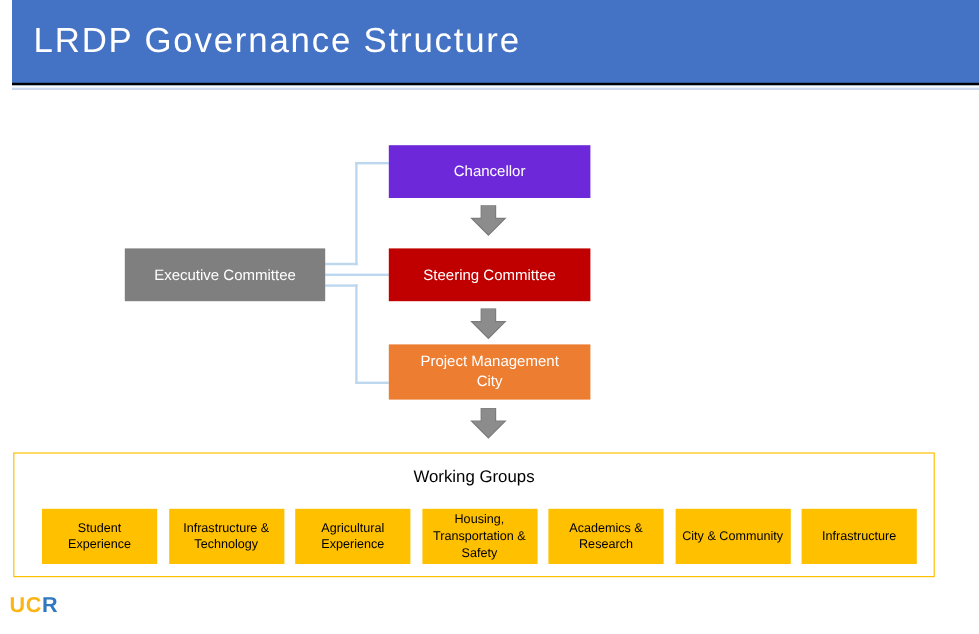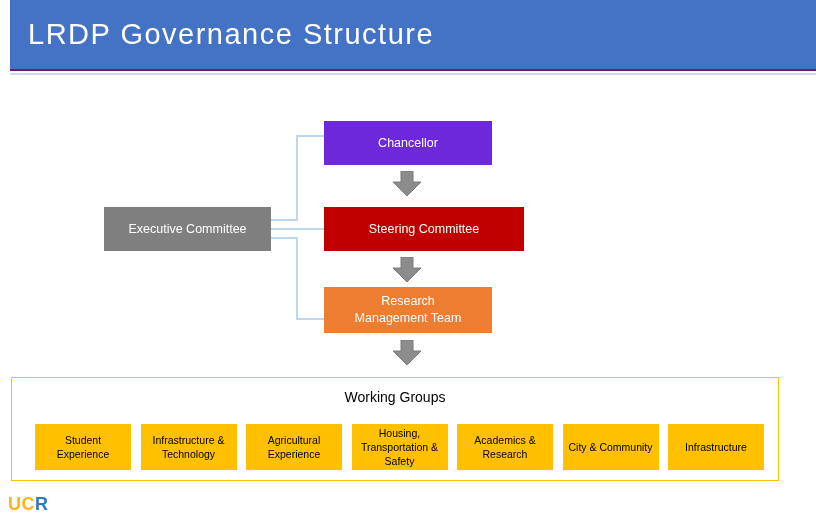--- a/index.html
+++ b/index.html
@@ -6,40 +6,40 @@
   html,body { background:#ffffff; }
   .stage {
     position:relative; width:816px; height:528px;
     background:#ffffff; overflow:hidden;
     font-family:"Liberation Sans", sans-serif;
   }
 
   
   .banner {
     position:absolute; left:10px; top:0; width:806px; height:71px;
-    background:#4472C4; border-bottom:2px solid #701a75;
+    background:#4472C4; border-bottom:2px solid #000000;
     display:flex; align-items:center;
   }
   .banner-title {
     color:#ffffff; font-size:29px; font-weight:400;
     letter-spacing:1.5px; padding-left:18px;
   }
   .banner-underline {
     position:absolute; left:10px; top:73px; width:806px; height:2px;
     background:#CDD9F1;
   }
 
   
   .org-box {
     position:absolute; display:flex; align-items:center; justify-content:center;
     text-align:center; color:#ffffff; font-size:12.5px; line-height:1.35;
   }
   .box-chancellor { left:324px; top:121px; width:168px; height:44px; background:#6d28d9; }
   .box-executive  { left:104px; top:207px; width:167px; height:44px; background:#7F7F7F; }
-  .box-steering   { left:324px; top:207px; width:200px; height:44px; background:#C00000; }
+  .box-steering   { left:324px; top:207px; width:168px; height:44px; background:#C00000; }
   .box-pmt        { left:324px; top:287px; width:168px; height:46px; background:#ED7D31; padding:0 22px; }
 
   
   .conn { position:absolute; background:#BDD7EE; }
   .conn-a-h1 { left:271px; top:219px; width:27px; height:2px; }
   .conn-a-v  { left:296px; top:135px; width:2px;  height:86px; }
   .conn-a-h2 { left:296px; top:135px; width:28px; height:2px; }
   .conn-b-h  { left:271px; top:228px; width:53px; height:2px; }
   .conn-c-h1 { left:271px; top:237px; width:27px; height:2px; }
   .conn-c-v  { left:296px; top:237px; width:2px;  height:83px; }
@@ -94,21 +94,21 @@
   <div class="conn conn-a-v"></div>
   <div class="conn conn-a-h2"></div>
   <div class="conn conn-b-h"></div>
   <div class="conn conn-c-h1"></div>
   <div class="conn conn-c-v"></div>
   <div class="conn conn-c-h2"></div>
 
   <div class="org-box box-chancellor">Chancellor</div>
   <div class="org-box box-executive">Executive Committee</div>
   <div class="org-box box-steering">Steering Committee</div>
-  <div class="org-box box-pmt">Research Management Team</div>
+  <div class="org-box box-pmt">Project Management City</div>
 
   <svg class="down-arrow arrow-1" viewBox="0 0 32 26">
     <polygon points="10,0 22,0 22,11 30,11 16,25 2,11 10,11" fill="#8C8C8C" stroke="#7B7B7B" stroke-width="1"></polygon>
   </svg>
   <svg class="down-arrow arrow-2" viewBox="0 0 32 26">
     <polygon points="10,0 22,0 22,11 30,11 16,25 2,11 10,11" fill="#8C8C8C" stroke="#7B7B7B" stroke-width="1"></polygon>
   </svg>
   <svg class="down-arrow arrow-3" viewBox="0 0 32 26">
     <polygon points="10,0 22,0 22,11 30,11 16,25 2,11 10,11" fill="#8C8C8C" stroke="#7B7B7B" stroke-width="1"></polygon>
   </svg>

